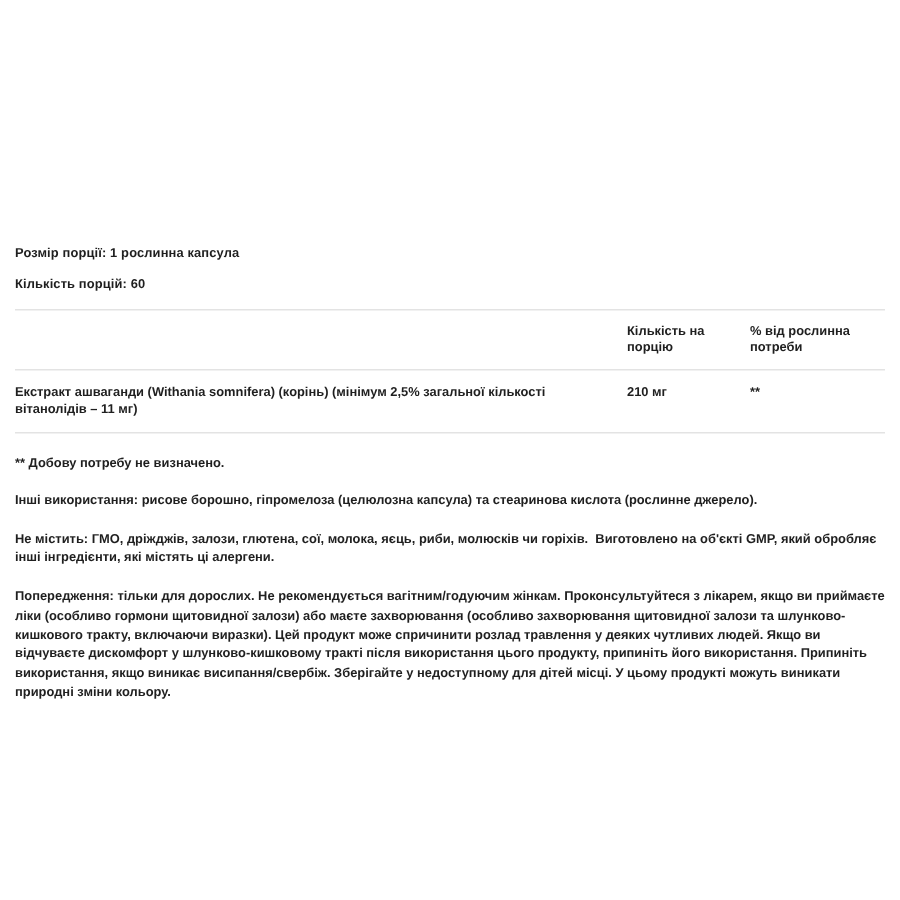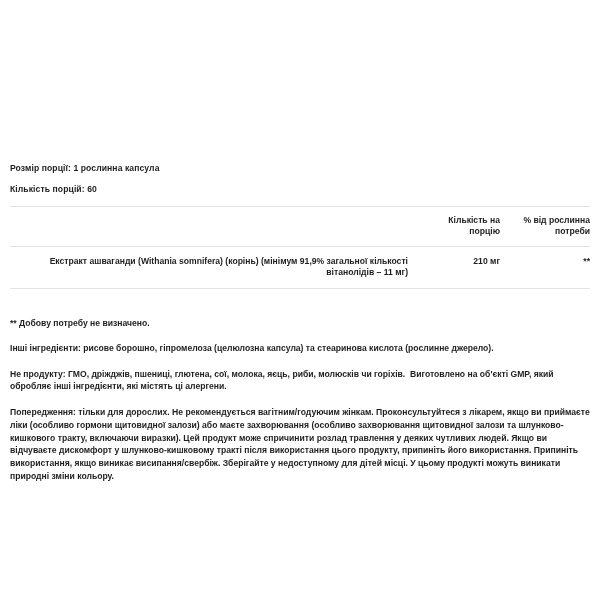--- a/index.html
+++ b/index.html
@@ -42,21 +42,21 @@
   .facts-table {
     width: 580px;
     border-collapse: collapse;
     table-layout: fixed;
     margin: 0 0 0 0;
   }
   .facts-table td,
   .facts-table th {
     padding: 0;
     margin: 0;
-    text-align: right;
+    text-align: left;
     vertical-align: top;
     font-size: 8.6px;
     font-weight: bold;
     line-height: 1.35;
     color: #1f1f1f;
   }
   .col-name   { width: 408px; }
   .col-amount { width: 82px; }
   .col-dv     { width: 90px; }
 
@@ -77,21 +77,21 @@
   }
   .header-row td.col-name { padding-right: 8px; }
 
   .data-row td {
     padding: 9px 0 9px 0;
   }
   .data-row td.col-name { padding-right: 10px; }
 
   
   .body-block {
-    margin-top: 28px;
+    margin-top: 13px;
   }
   .note {
     font-size: 8.6px;
     font-weight: bold;
     line-height: 1.45;
     color: #1f1f1f;
     margin: 0 0 13px 0;
     width: 583px;
   }
   .note:last-child { margin-bottom: 0; }
@@ -128,36 +128,36 @@
         <td class="col-dv">% від рослинна потреби</td>
       </tr>
 
       <tr class="rule-row">
         <td colspan="3">
             <div class="rule"></div>
           </td>
       </tr>
 
       <tr class="data-row">
-        <td class="col-name">Екстракт ашваганди (Withania somnifera) (корінь) (мінімум 91,9% загальної кількості вітанолідів – 11 мг)</td>
+        <td class="col-name">Екстракт ашваганди (Withania somnifera) (корінь) (мінімум 2,5% загальної кількості вітанолідів – 11 мг)</td>
         <td class="col-amount">210 мг</td>
         <td class="col-dv">**</td>
       </tr>
 
       <tr class="rule-row">
         <td colspan="3">
             <div class="rule"></div>
           </td>
       </tr>
     </tbody>
   </table>
 
   <div class="body-block">
     <p class="note">** Добову потребу не визначено.</p>
 
-    <p class="note">Інші інгредієнти: рисове борошно, гіпромелоза (целюлозна капсула) та стеаринова кислота (рослинне джерело).</p>
+    <p class="note">Інші використання: рисове борошно, гіпромелоза (целюлозна капсула) та стеаринова кислота (рослинне джерело).</p>
 
-    <p class="note ws-pre">Не продукту: ГМО, дріжджів, пшениці, глютена, сої, молока, яєць, риби, молюсків чи горіхів.  Виготовлено на об'єкті GMP, який обробляє інші інгредієнти, які містять ці алергени.</p>
+    <p class="note ws-pre">Не містить: ГМО, дріжджів, залози, глютена, сої, молока, яєць, риби, молюсків чи горіхів.  Виготовлено на об'єкті GMP, який обробляє інші інгредієнти, які містять ці алергени.</p>
 
     <p class="note warning">Попередження: тільки для дорослих. Не рекомендується вагітним/годуючим жінкам. Проконсультуйтеся з лікарем, якщо ви приймаєте ліки (особливо гормони щитовидної залози) або маєте захворювання (особливо захворювання щитовидної залози та шлунково-кишкового тракту, включаючи виразки). Цей продукт може спричинити розлад травлення у деяких чутливих людей. Якщо ви відчуваєте дискомфорт у шлунково-кишковому тракті після використання цього продукту, припиніть його використання. Припиніть використання, якщо виникає висипання/свербіж. Зберігайте у недоступному для дітей місці. У цьому продукті можуть виникати природні зміни кольору.</p>
   </div>
 
 </div>
 
 </body></html>

